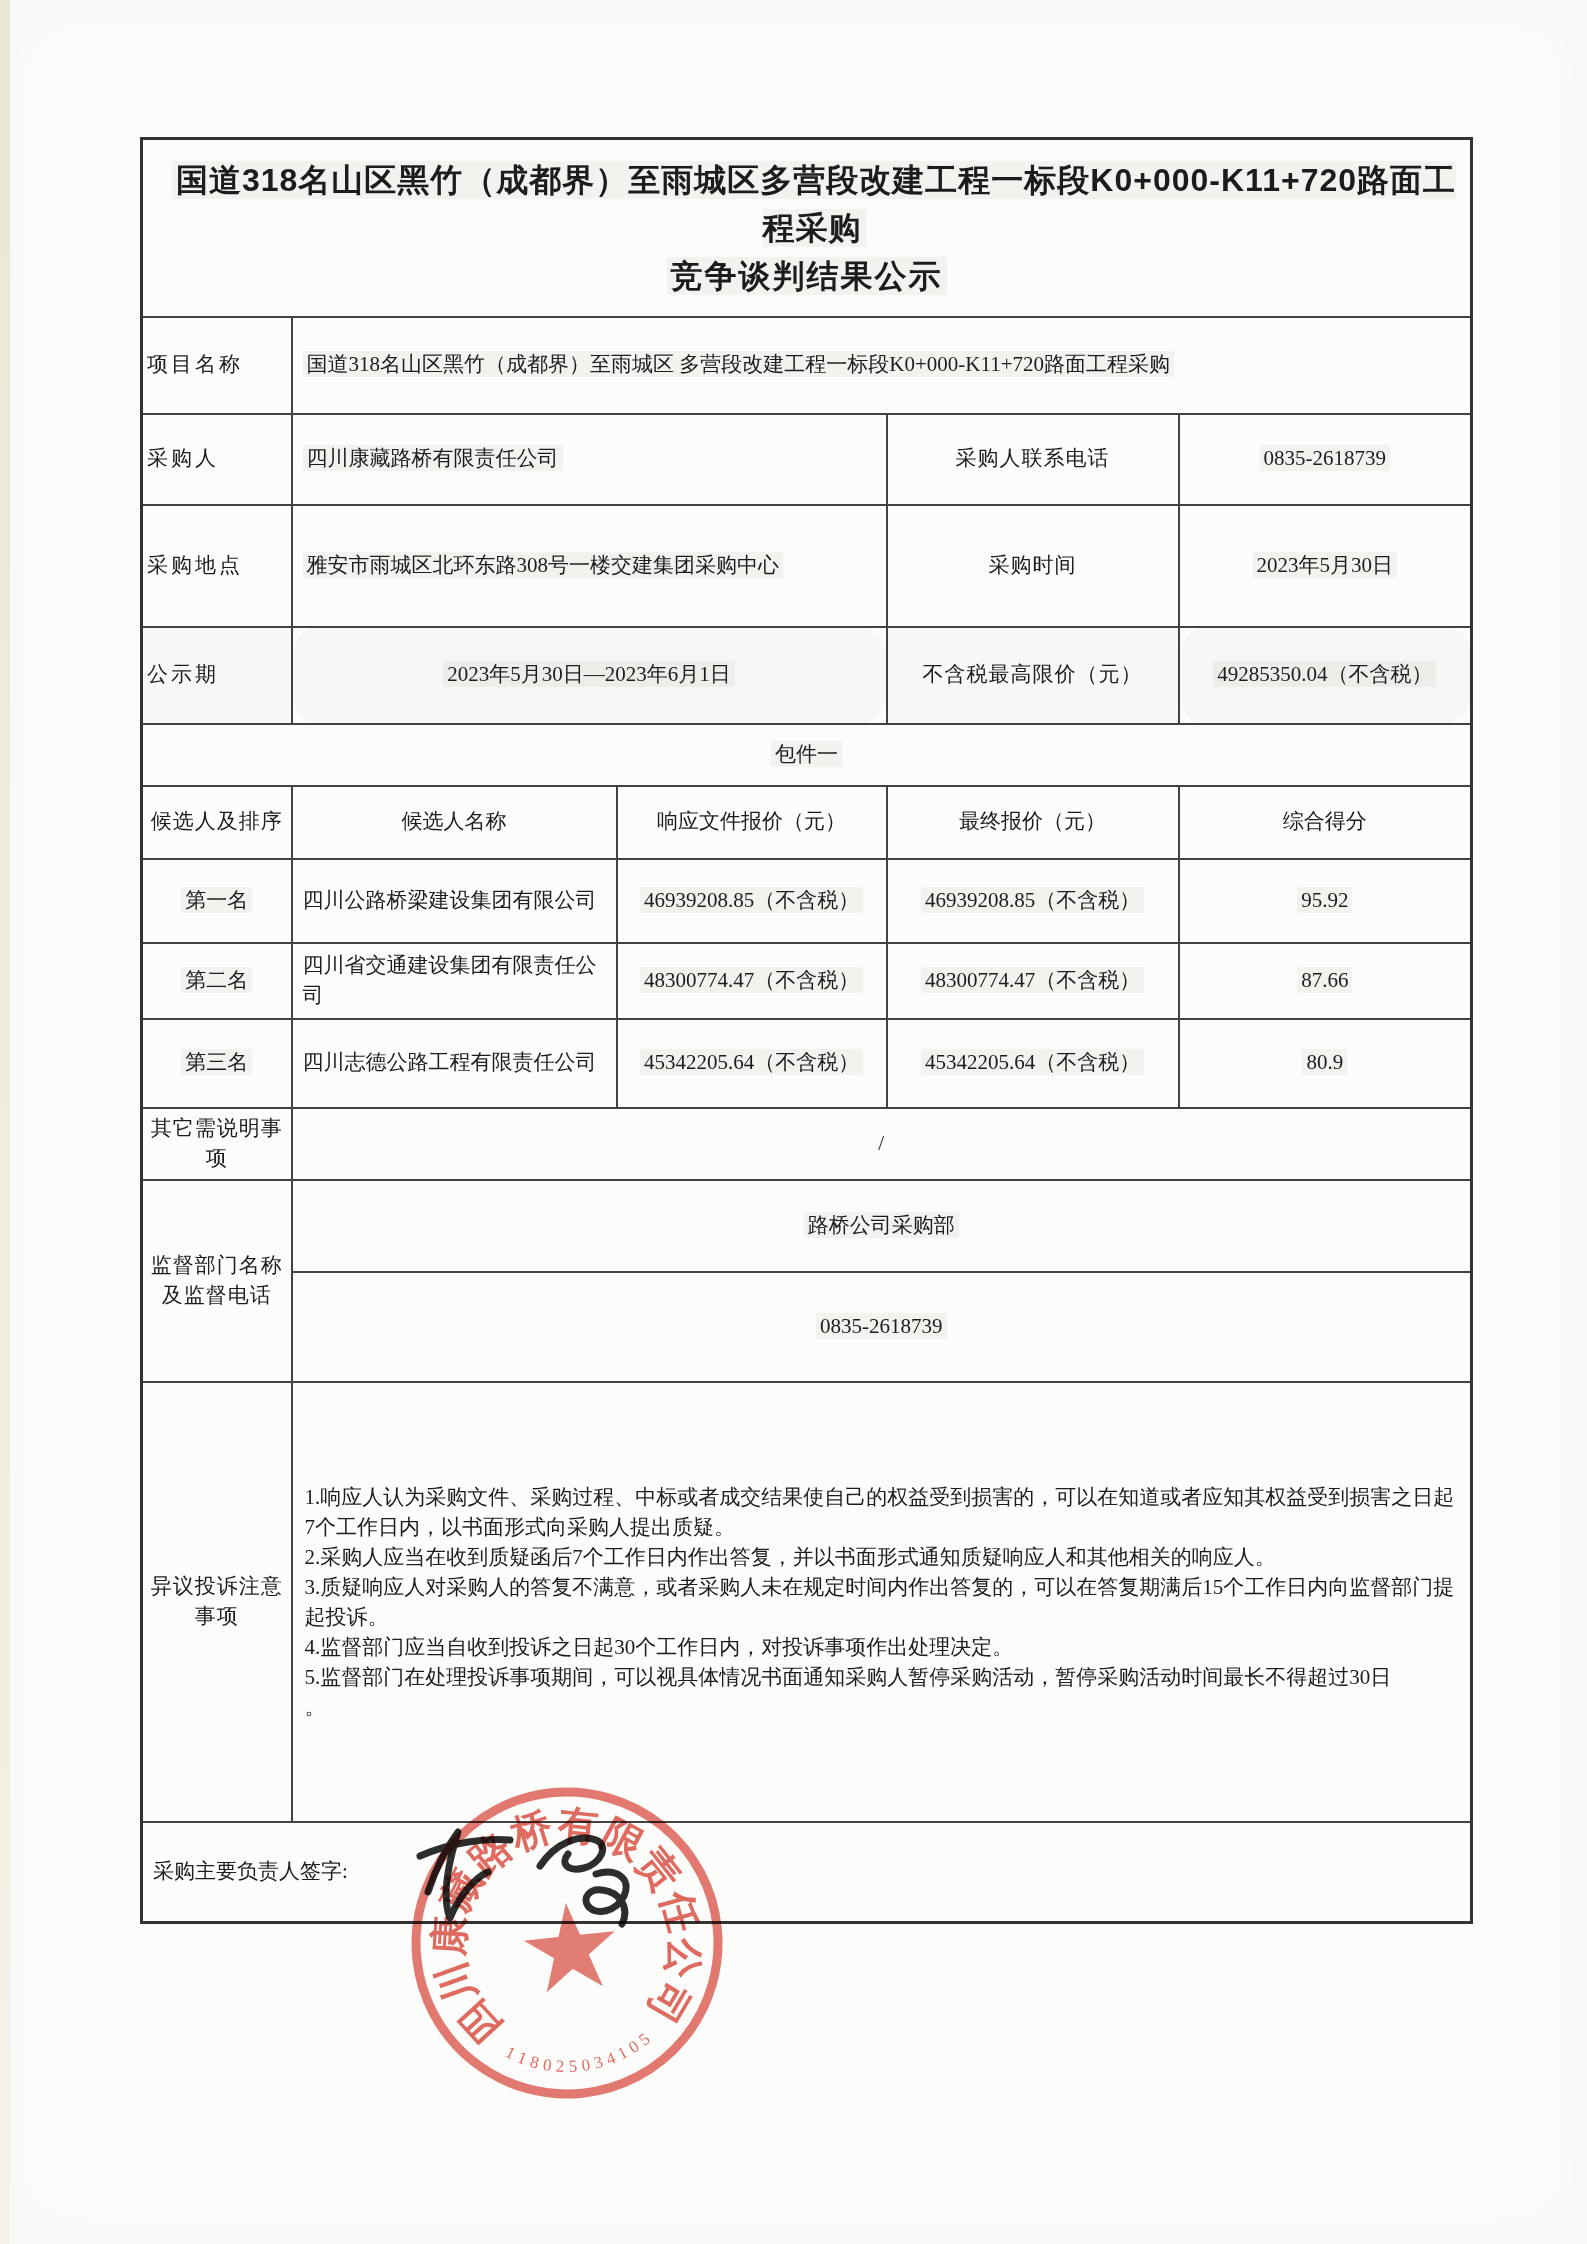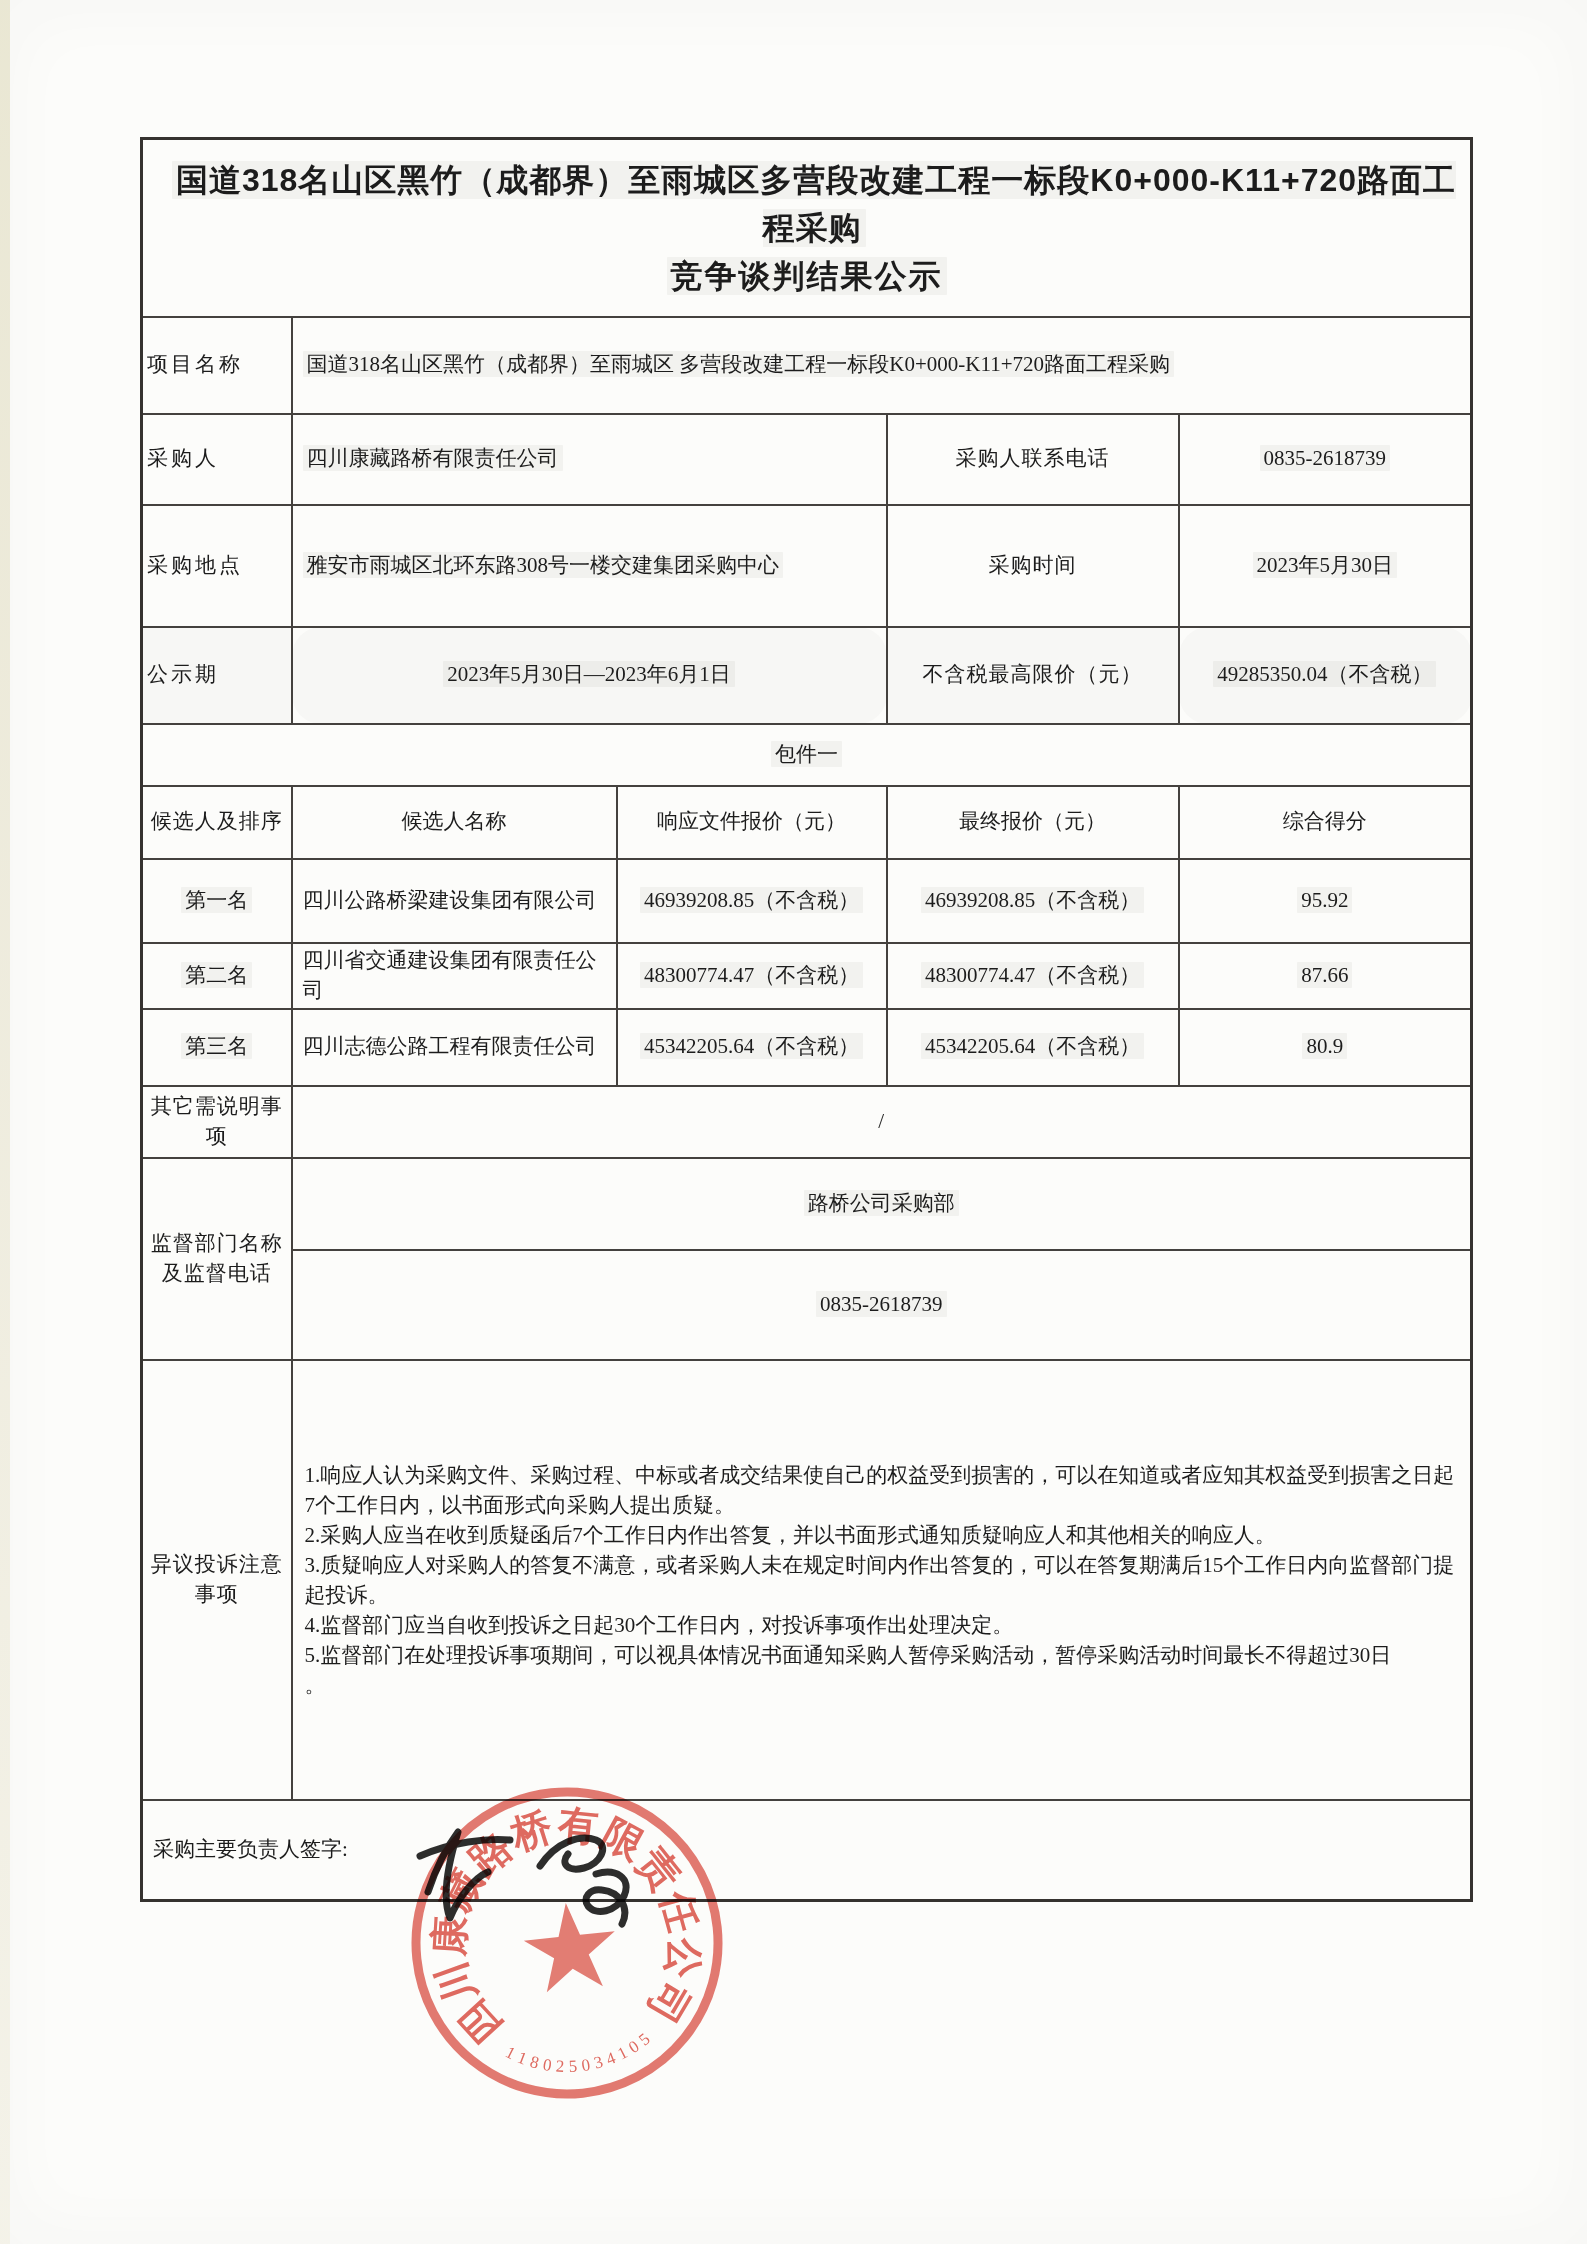--- a/index.html
+++ b/index.html
@@ -142,28 +142,28 @@
       <td class="center"><span>综合得分</span></td>
     </tr>
 
     <tr style="height:84px">
       <td class="center"><span class="hl">第一名</span></td>
       <td class="left"><span>四川公路桥梁建设集团有限公司</span></td>
       <td class="center"><span class="hl">46939208.85（不含税）</span></td>
       <td class="center"><span class="hl">46939208.85（不含税）</span></td>
       <td class="center"><span class="hl">95.92</span></td>
     </tr>
-    <tr style="height:66px">
+    <tr style="height:76px">
       <td class="center"><span class="hl">第二名</span></td>
       <td class="left"><span>四川省交通建设集团有限责任公司</span></td>
       <td class="center"><span class="hl">48300774.47（不含税）</span></td>
       <td class="center"><span class="hl">48300774.47（不含税）</span></td>
       <td class="center"><span class="hl">87.66</span></td>
     </tr>
-    <tr style="height:77px">
+    <tr style="height:89px">
       <td class="center"><span class="hl">第三名</span></td>
       <td class="left"><span>四川志德公路工程有限责任公司</span></td>
       <td class="center"><span class="hl">45342205.64（不含税）</span></td>
       <td class="center"><span class="hl">45342205.64（不含税）</span></td>
       <td class="center"><span class="hl">80.9</span></td>
     </tr>
 
     <tr style="height:72px">
       <td class="lbl-tight"><span>其它需说明事项</span></td>
       <td colspan="4" class="center slash"><span>/</span></td>

